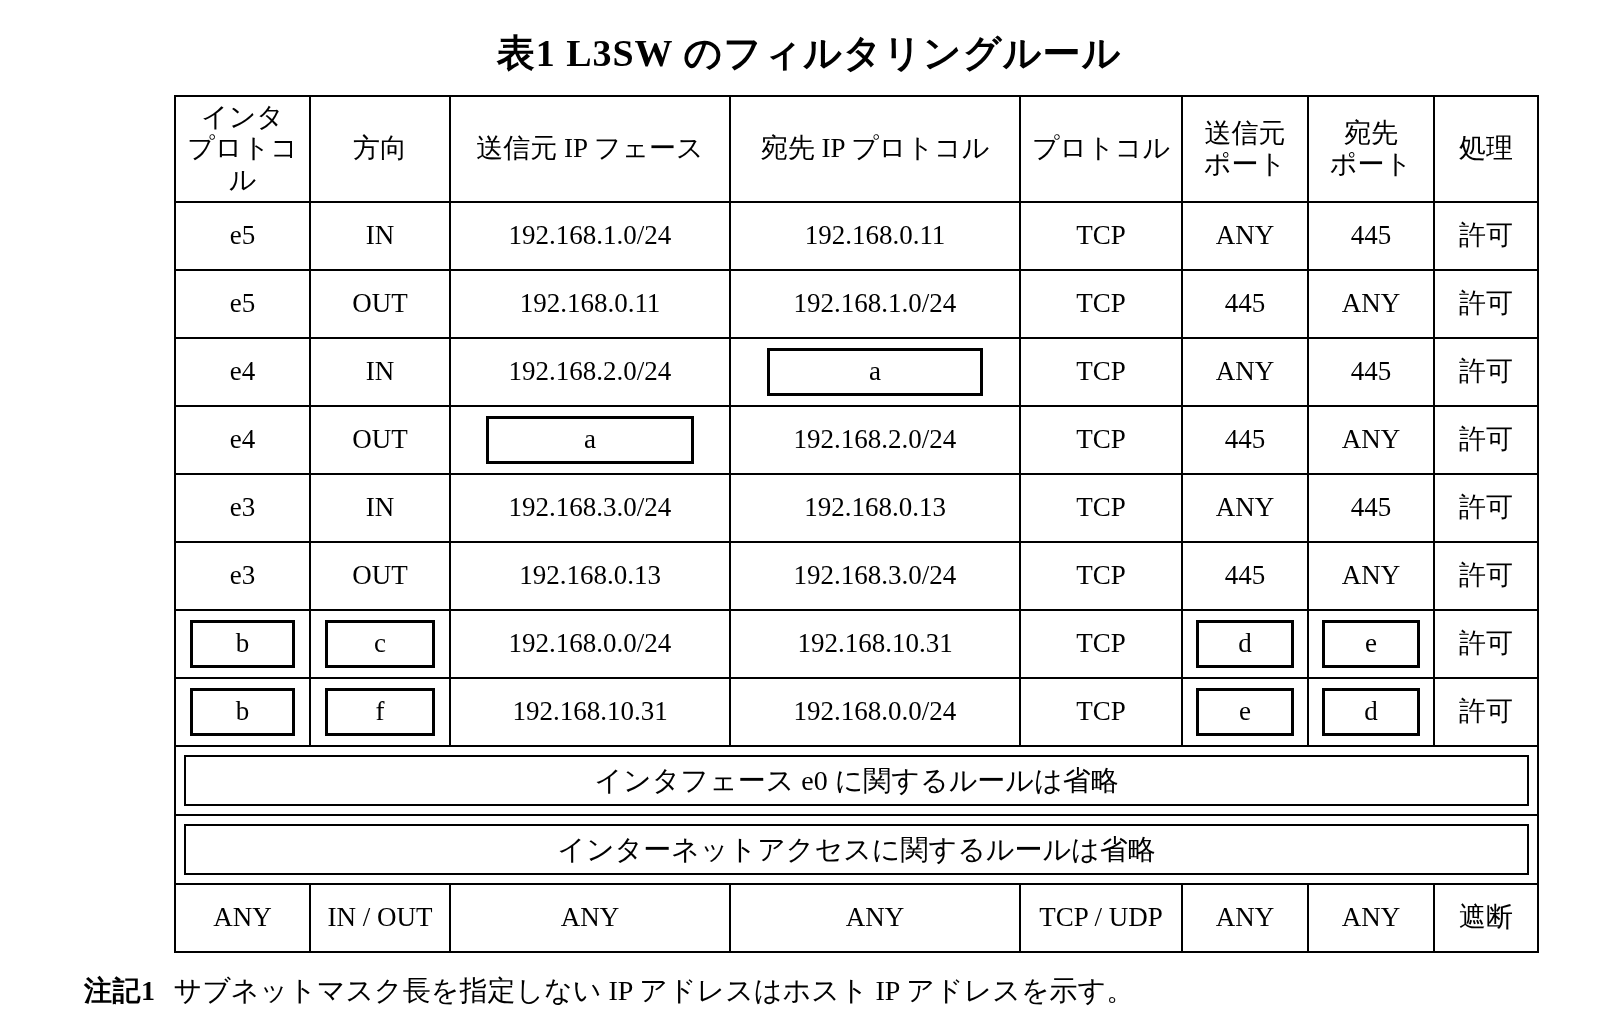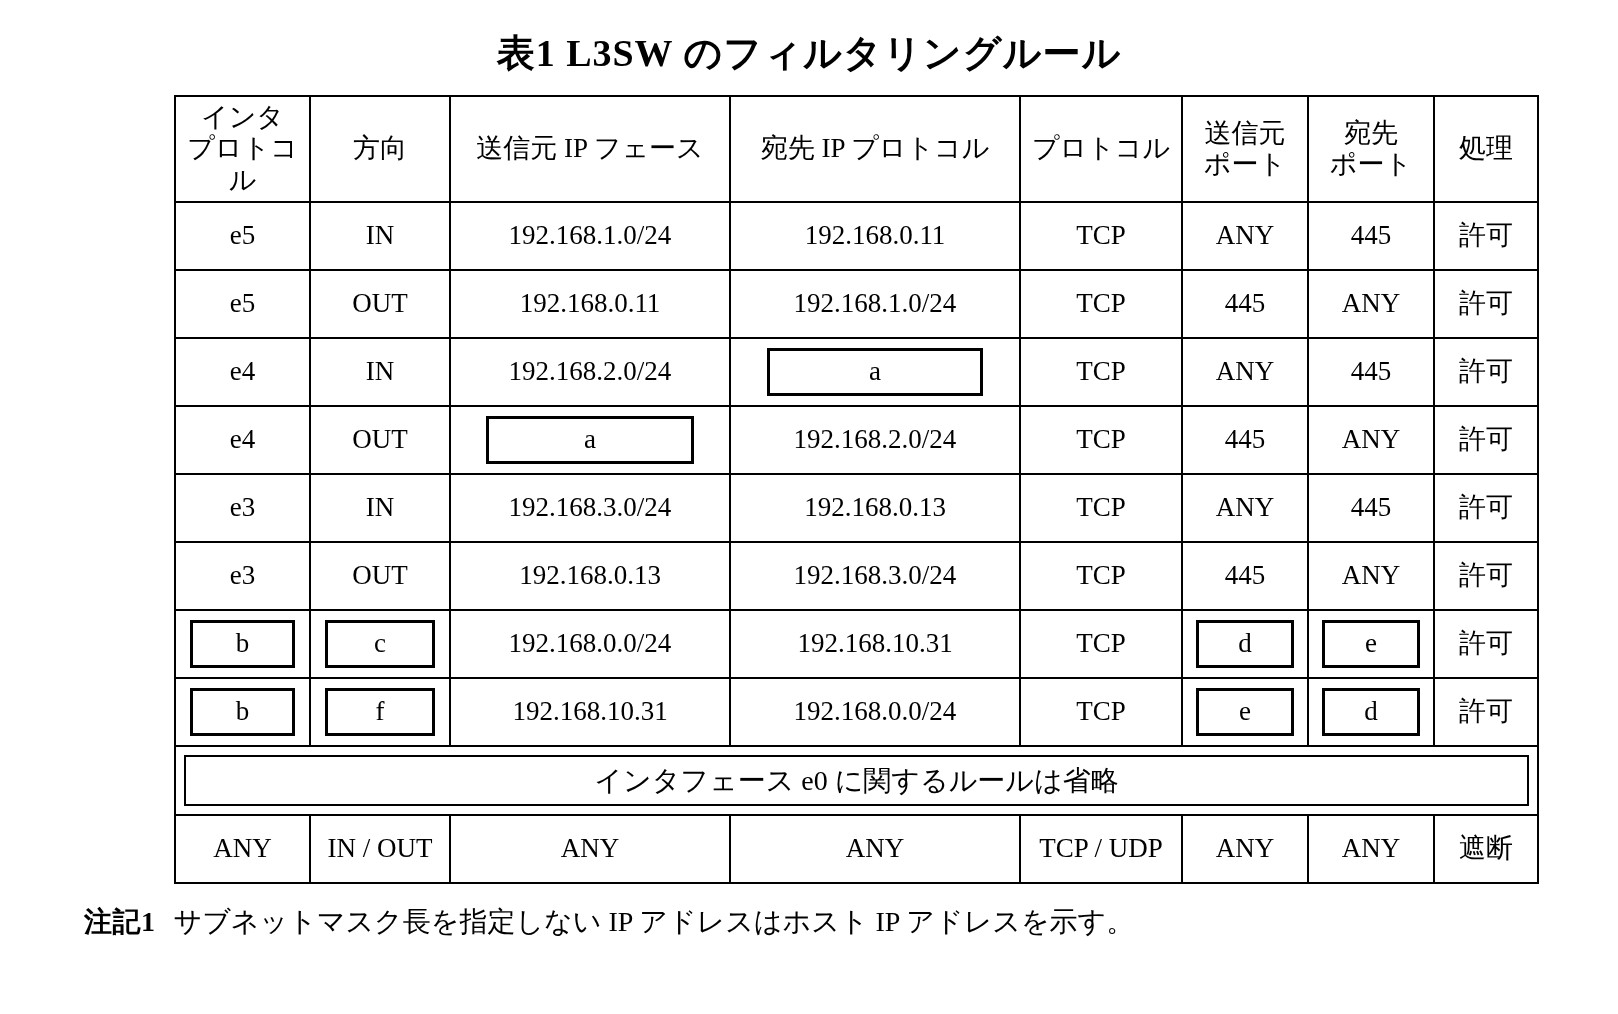--- a/index.html
+++ b/index.html
@@ -262,20 +262,25 @@
           </td>
           <td>許可</td>
         </tr>
 
         <tr class="span-row">
           <td colspan="8">
             <span class="span-box">インタフェース e0 に関するルールは省略</span>
           </td>
         </tr>
 
+        <tr class="span-row">
+          <td colspan="8">
+            <span class="span-box">インターネットアクセスに関するルールは省略</span>
+          </td>
+        </tr>
 
         <tr>
           <td>ANY</td>
           <td>IN / OUT</td>
           <td>ANY</td>
           <td>ANY</td>
           <td>TCP / UDP</td>
           <td>ANY</td>
           <td>ANY</td>
           <td>遮断</td>

